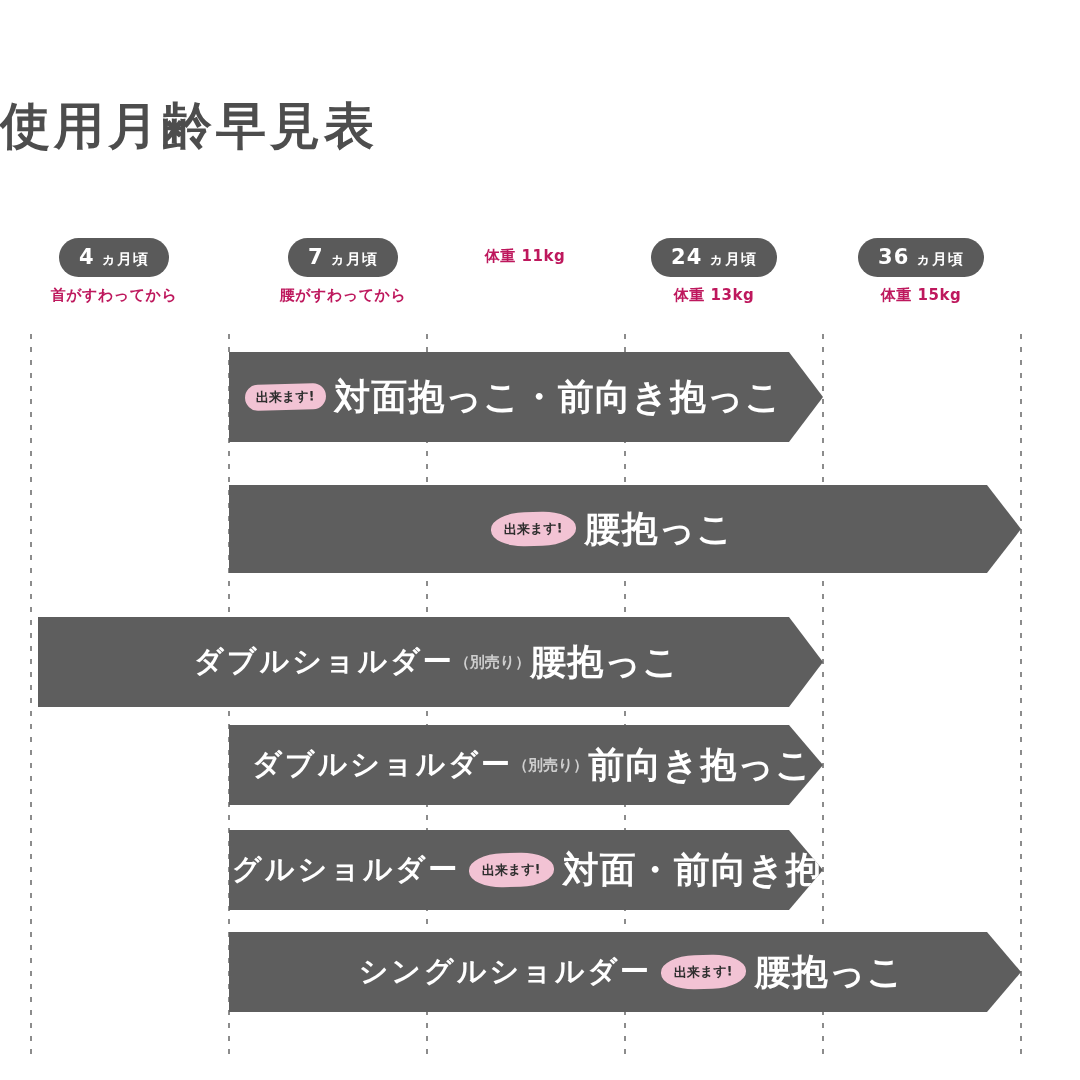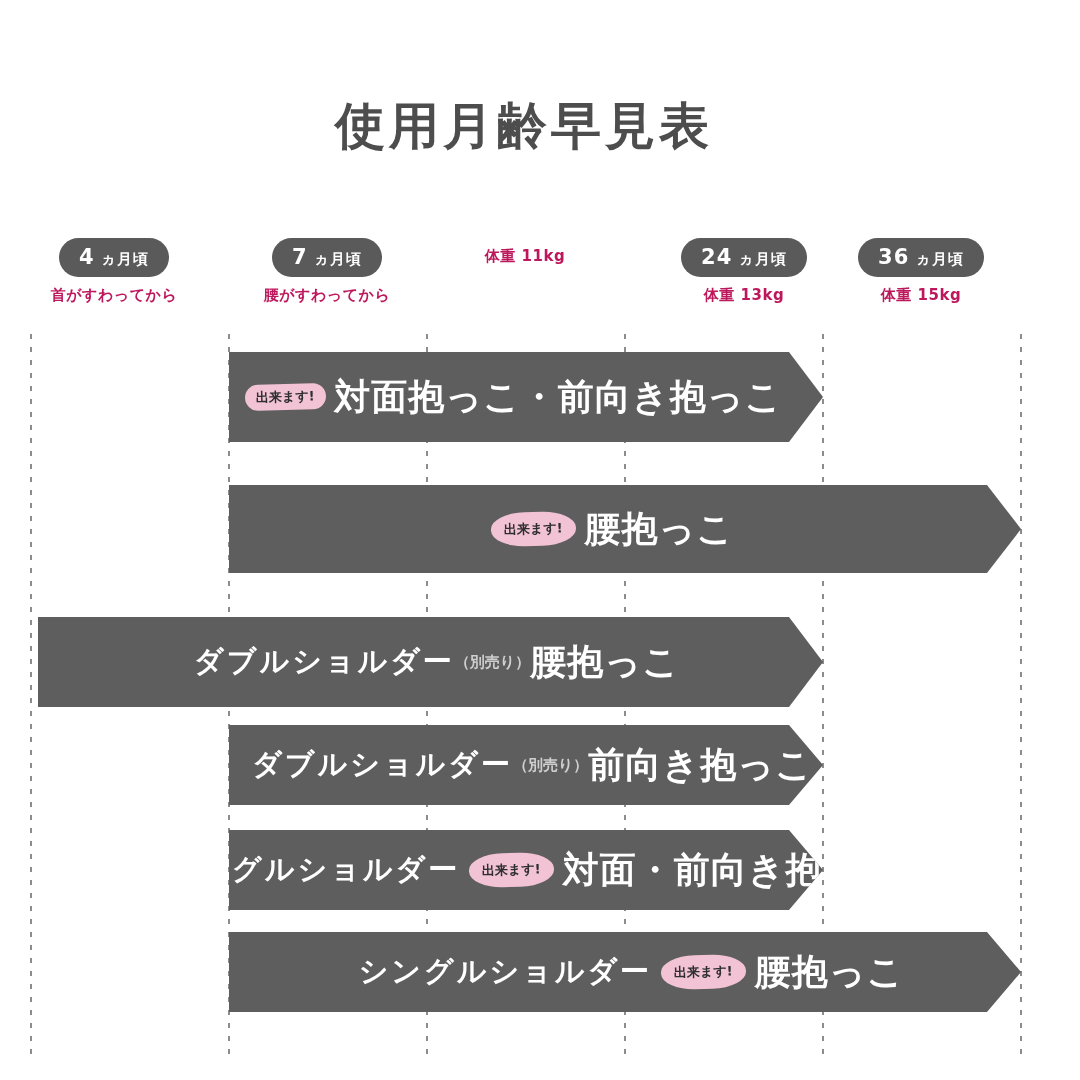--- a/index.html
+++ b/index.html
@@ -17,24 +17,24 @@
   #root {
     position: relative;
     width: 1080px;
     height: 1080px;
     background: #ffffff;
   }
 
   
   .chart-title {
     position: absolute;
-    left: 8px;
+    left: 0;
     top: 93px;
     width: 1032px;
-    text-align: center;
+    text-align: left;
     font-size: 50px;
     font-weight: 700;
     letter-spacing: 4px;
     color: #4d4d4d;
   }
 
   
   .age-col {
     position: absolute;
     top: 238px;
@@ -138,23 +138,23 @@
       <div class="gridline" style="left: 31px;"></div>
       <div class="gridline" style="left: 229px;"></div>
       <div class="gridline" style="left: 427px;"></div>
       <div class="gridline" style="left: 625px;"></div>
       <div class="gridline" style="left: 823px;"></div>
       <div class="gridline" style="left: 1021px;"></div>
     </div>
 
   <div id="age-headers-layer">
       <div class="age-col" style="left: 114px;"><div class="age-pill"><span class="num">4</span><span class="unit"> ヵ月頃</span></div><div class="age-sub">首がすわってから</div></div>
-      <div class="age-col" style="left: 327px;"><div class="age-pill"><span class="num">7</span><span class="unit"> ヵ月頃</span></div><div class="age-sub">腰がすわってから</div></div>
+      <div class="age-col" style="left: 343px;"><div class="age-pill"><span class="num">7</span><span class="unit"> ヵ月頃</span></div><div class="age-sub">腰がすわってから</div></div>
       <div class="age-col" style="left: 525px;"><div class="age-sub">体重 11kg</div></div>
-      <div class="age-col" style="left: 744px;"><div class="age-pill"><span class="num">24</span><span class="unit"> ヵ月頃</span></div><div class="age-sub">体重 13kg</div></div>
+      <div class="age-col" style="left: 714px;"><div class="age-pill"><span class="num">24</span><span class="unit"> ヵ月頃</span></div><div class="age-sub">体重 13kg</div></div>
       <div class="age-col" style="left: 921px;"><div class="age-pill"><span class="num">36</span><span class="unit"> ヵ月頃</span></div><div class="age-sub">体重 15kg</div></div>
     </div>
 
   <div id="bars-layer">
       <div class="bar" style="left: 229px; top: 352px; width: 594px; height: 90px; clip-path: polygon(0px 0px, 94.276% 0px, 100% 50%, 94.276% 100%, 0px 100%);">
         <div class="bar-inner">
           <span class="badge">出来ます!</span>
           <span class="bar-label lbl-main">対面抱っこ・前向き抱っこ</span>
         </div>
       </div>

